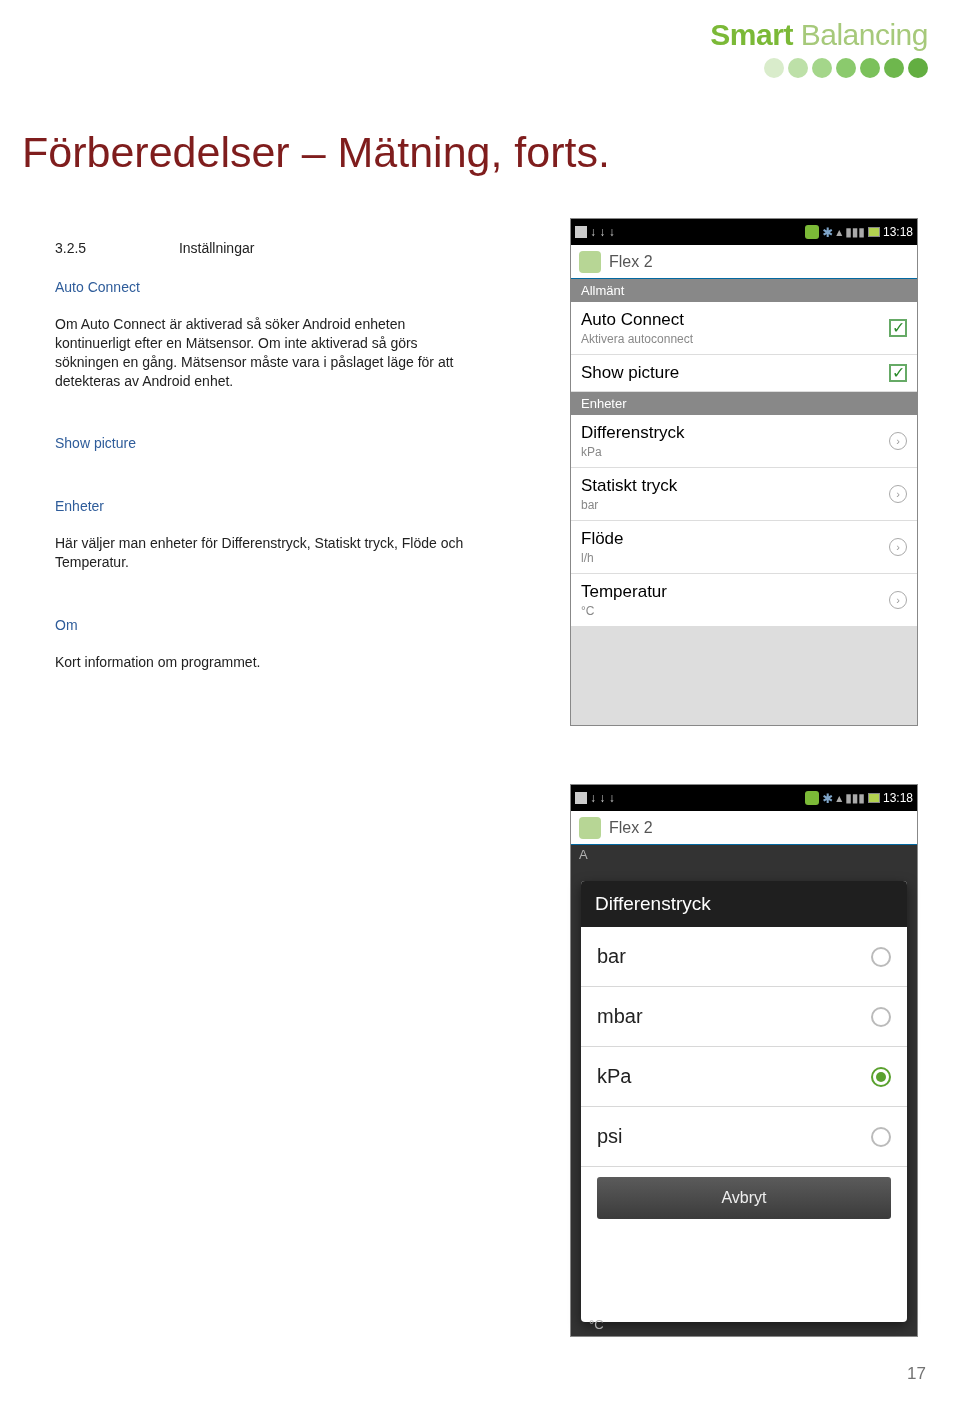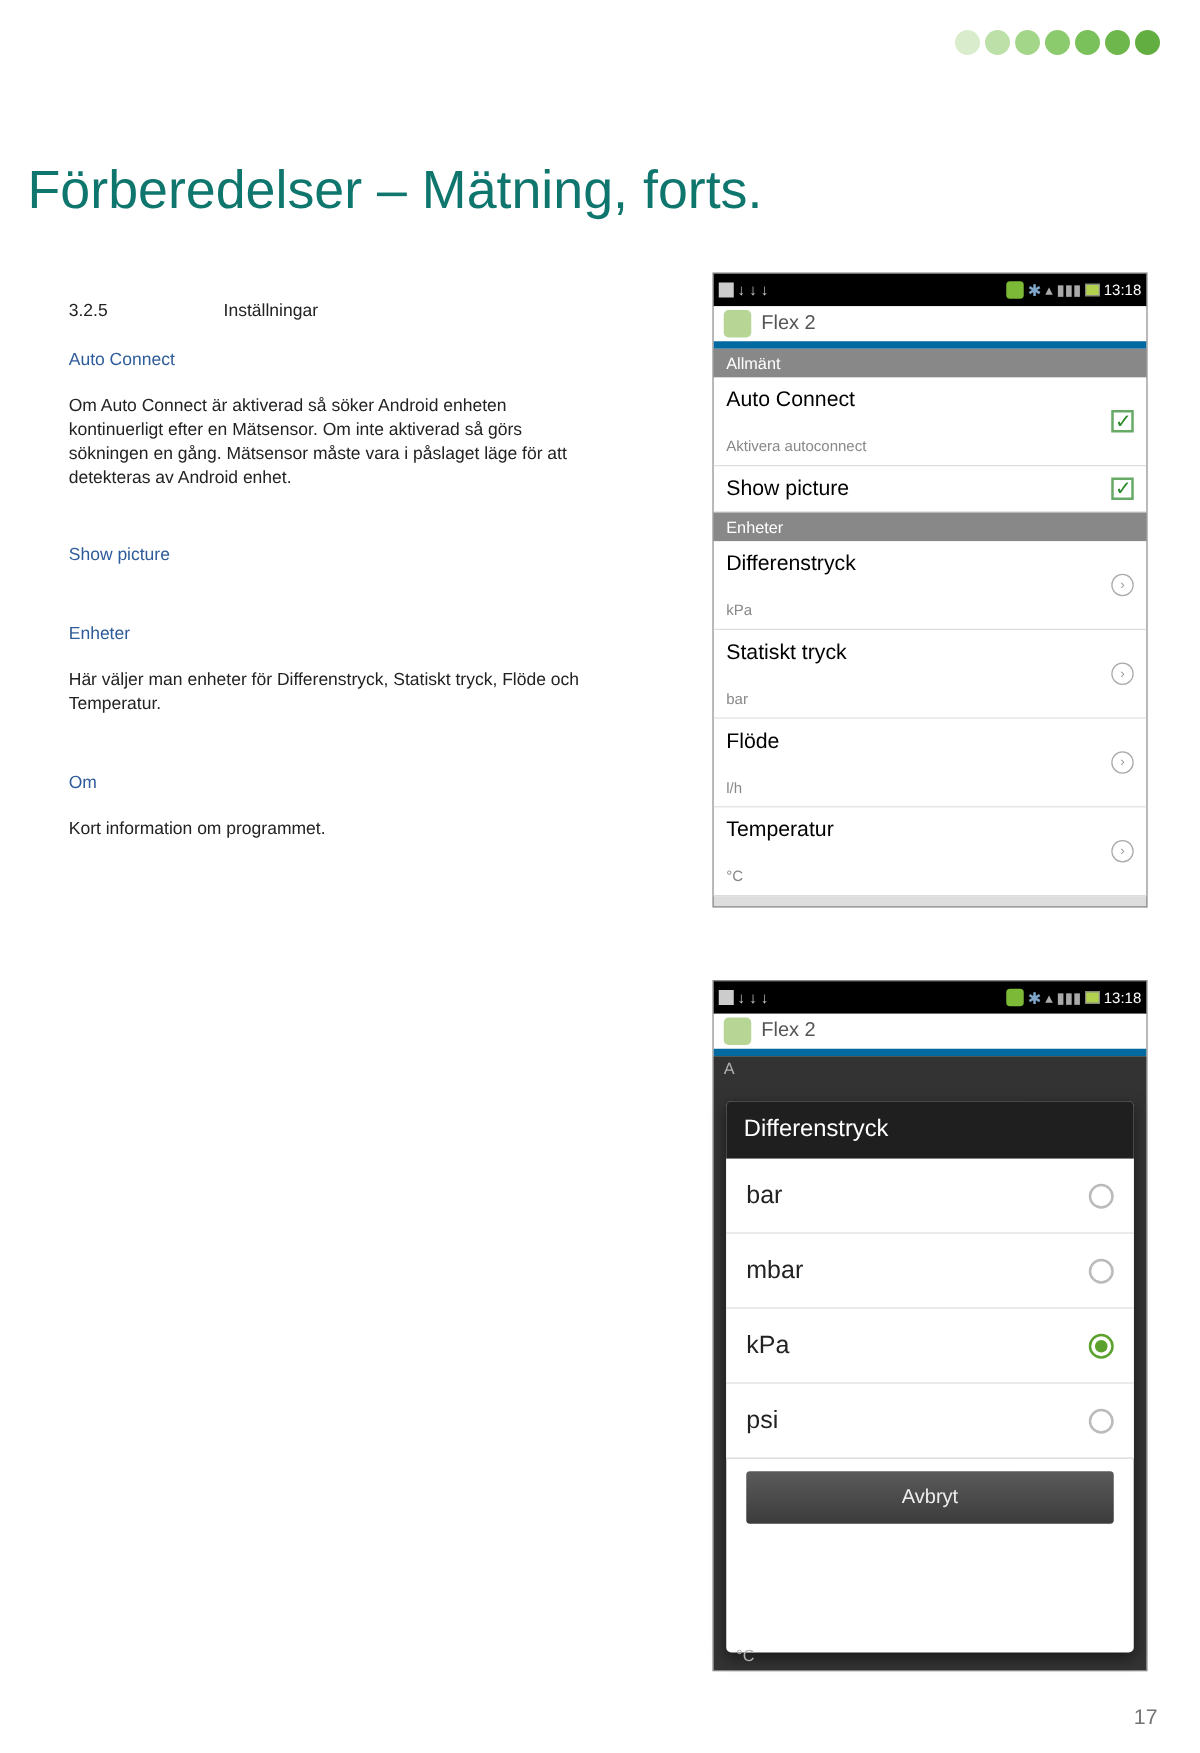--- a/index.html
+++ b/index.html
@@ -23,21 +23,21 @@
   .dot { width: 20px; height: 20px; border-radius: 50%; }
   .d1 { background:#d9eccb; } .d2{background:#bde0a8;} .d3{background:#a4d68a;}
   .d4{background:#8bca6d;} .d5{background:#7bc15b;} .d6{background:#6eb74d;} .d7{background:#63ae41;}
 
   .title {
     position: absolute;
     top: 128px;
     left: 22px;
     font-size: 43px;
     font-weight: 400;
-    color: #0f766e;
+    color: #7f1d1d;
   }
   .content-left {
     position: absolute;
     top: 240px;
     left: 55px;
     width: 420px;
     font-size: 14px;
     color: #222;
   }
   .content-left .sec { margin-bottom: 44px; }
@@ -68,42 +68,42 @@
   }
   .sb-left, .sb-right { display:flex; align-items:center; gap:3px; }
   .sb-icon { width:12px; height:12px; display:inline-block; }
   .g-icon { width:14px; height:14px; background:#7bb937; border-radius:3px; }
   .bt-icon { color:#7fa5c9; font-size:13px; }
   .sig { color:#aaa; }
   .batt { width:12px; height:10px; background:#b2d24f; border:1px solid #888; }
   .appbar {
     height: 34px;
     background: #fff;
-    border-bottom:6px solid #0369a1;
+    border-bottom:1px solid #0369a1;
     display:flex;
     align-items:center;
     padding:0 8px;
     gap:8px;
   }
   .app-icon { width:22px; height:22px; background:#b7d695; border-radius:4px; }
   .app-title { font-size:16px; color:#555; }
 
   .grayhdr { background:#888; color:#fff; padding:4px 10px; font-size:13px; }
 
   .setting-row {
     background:#fff;
     border-bottom:1px solid #ddd;
     padding:8px 10px;
     display:flex;
     justify-content:space-between;
     align-items:center;
   }
   .setting-col { display:flex; flex-direction:column; }
   .st-title { font-size:17px; color:#000; }
-  .st-sub { font-size:12px; color:#888; margin-top:20px; max-width:260px; }
+  .st-sub { font-size:12px; color:#888; margin-top:2px; max-width:260px; }
   .checkbox { width:18px; height:18px; border:2px solid #6a6; background:#fff; position:relative; }
   .checkbox::after { content:"✓"; color:#2a8a2a; position:absolute; top:-3px; left:1px; font-size:16px; }
   .chevron { width:18px; height:18px; border:1px solid #aaa; border-radius:50%; display:flex; align-items:center; justify-content:center; color:#999; font-size:11px; }
 
   .ss1-body { display:flex; flex-direction:column; }
 
   
   .ss2-body { position:relative; height:calc(100% - 60px); background:#333; }
   .dialog {
     position:absolute;
@@ -149,20 +149,23 @@
     right:34px;
     bottom:18px;
     font-size:17px;
     color:#737373;
   }
 </style>
 </head>
 <body>
 
 <div class="logo-area">
+  <div class="logo-text">
+    <span>Smart</span><span class="light"> Balancing</span>
+  </div>
   <div class="dots">
     <span class="dot d1"></span>
       <span class="dot d2"></span>
       <span class="dot d3"></span>
     <span class="dot d4"></span>
       <span class="dot d5"></span>
       <span class="dot d6"></span>
       <span class="dot d7"></span>
   </div>
 </div>

